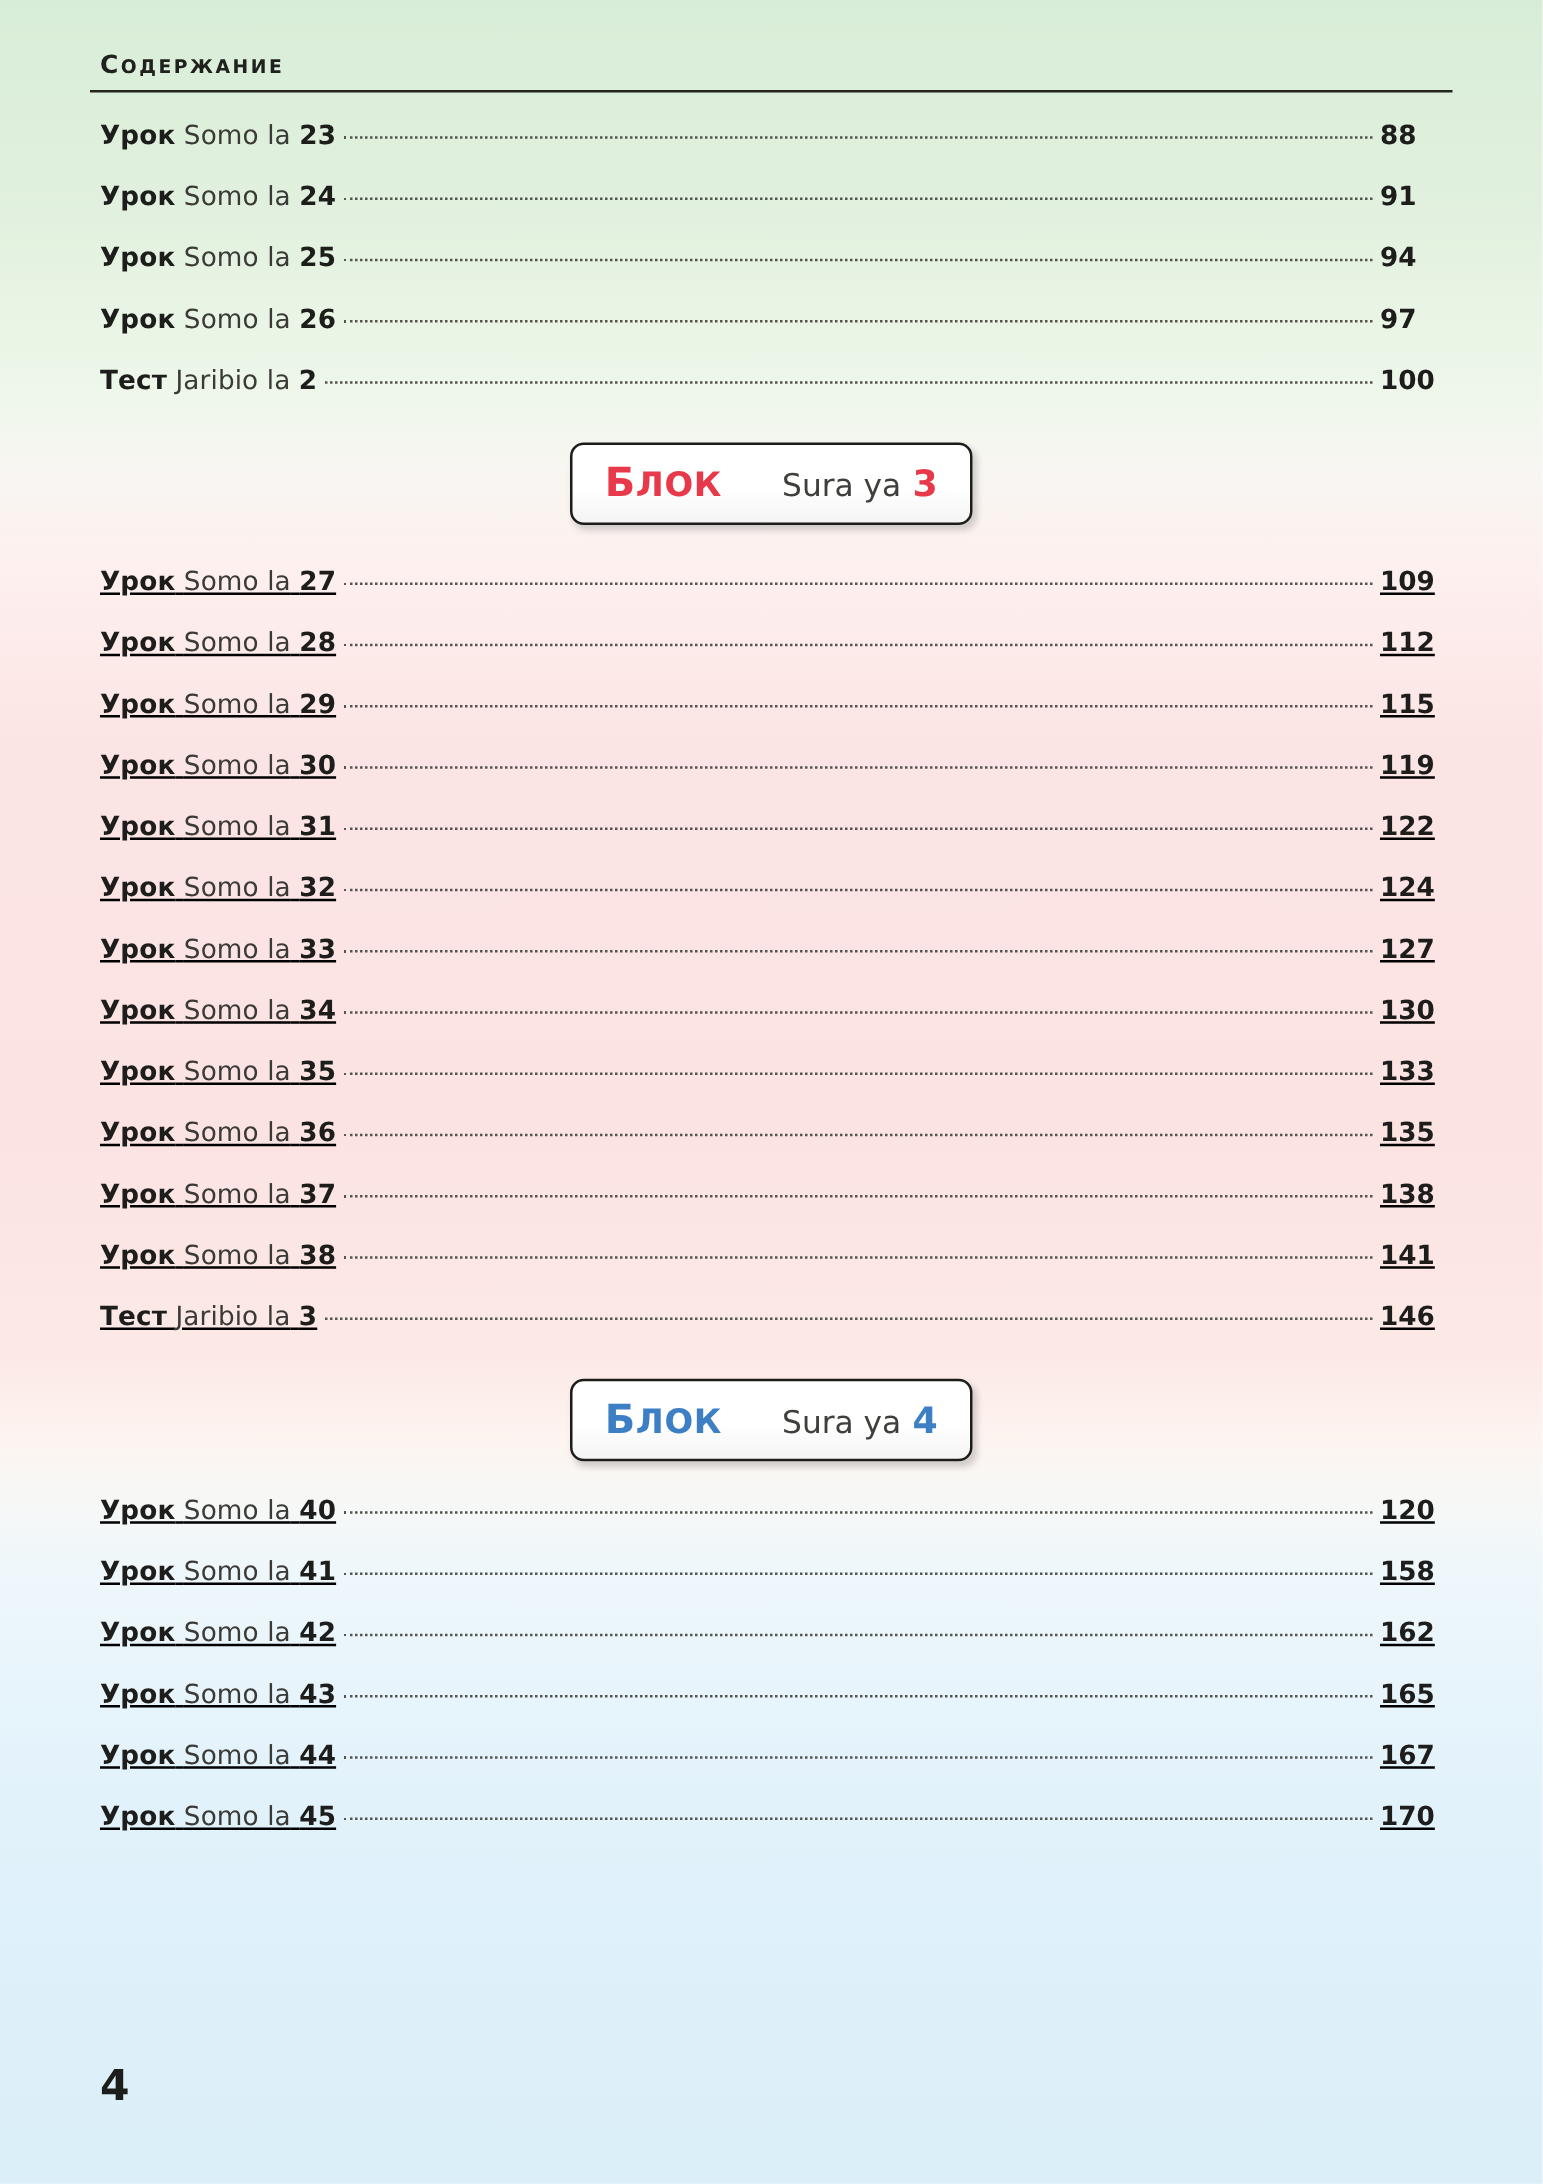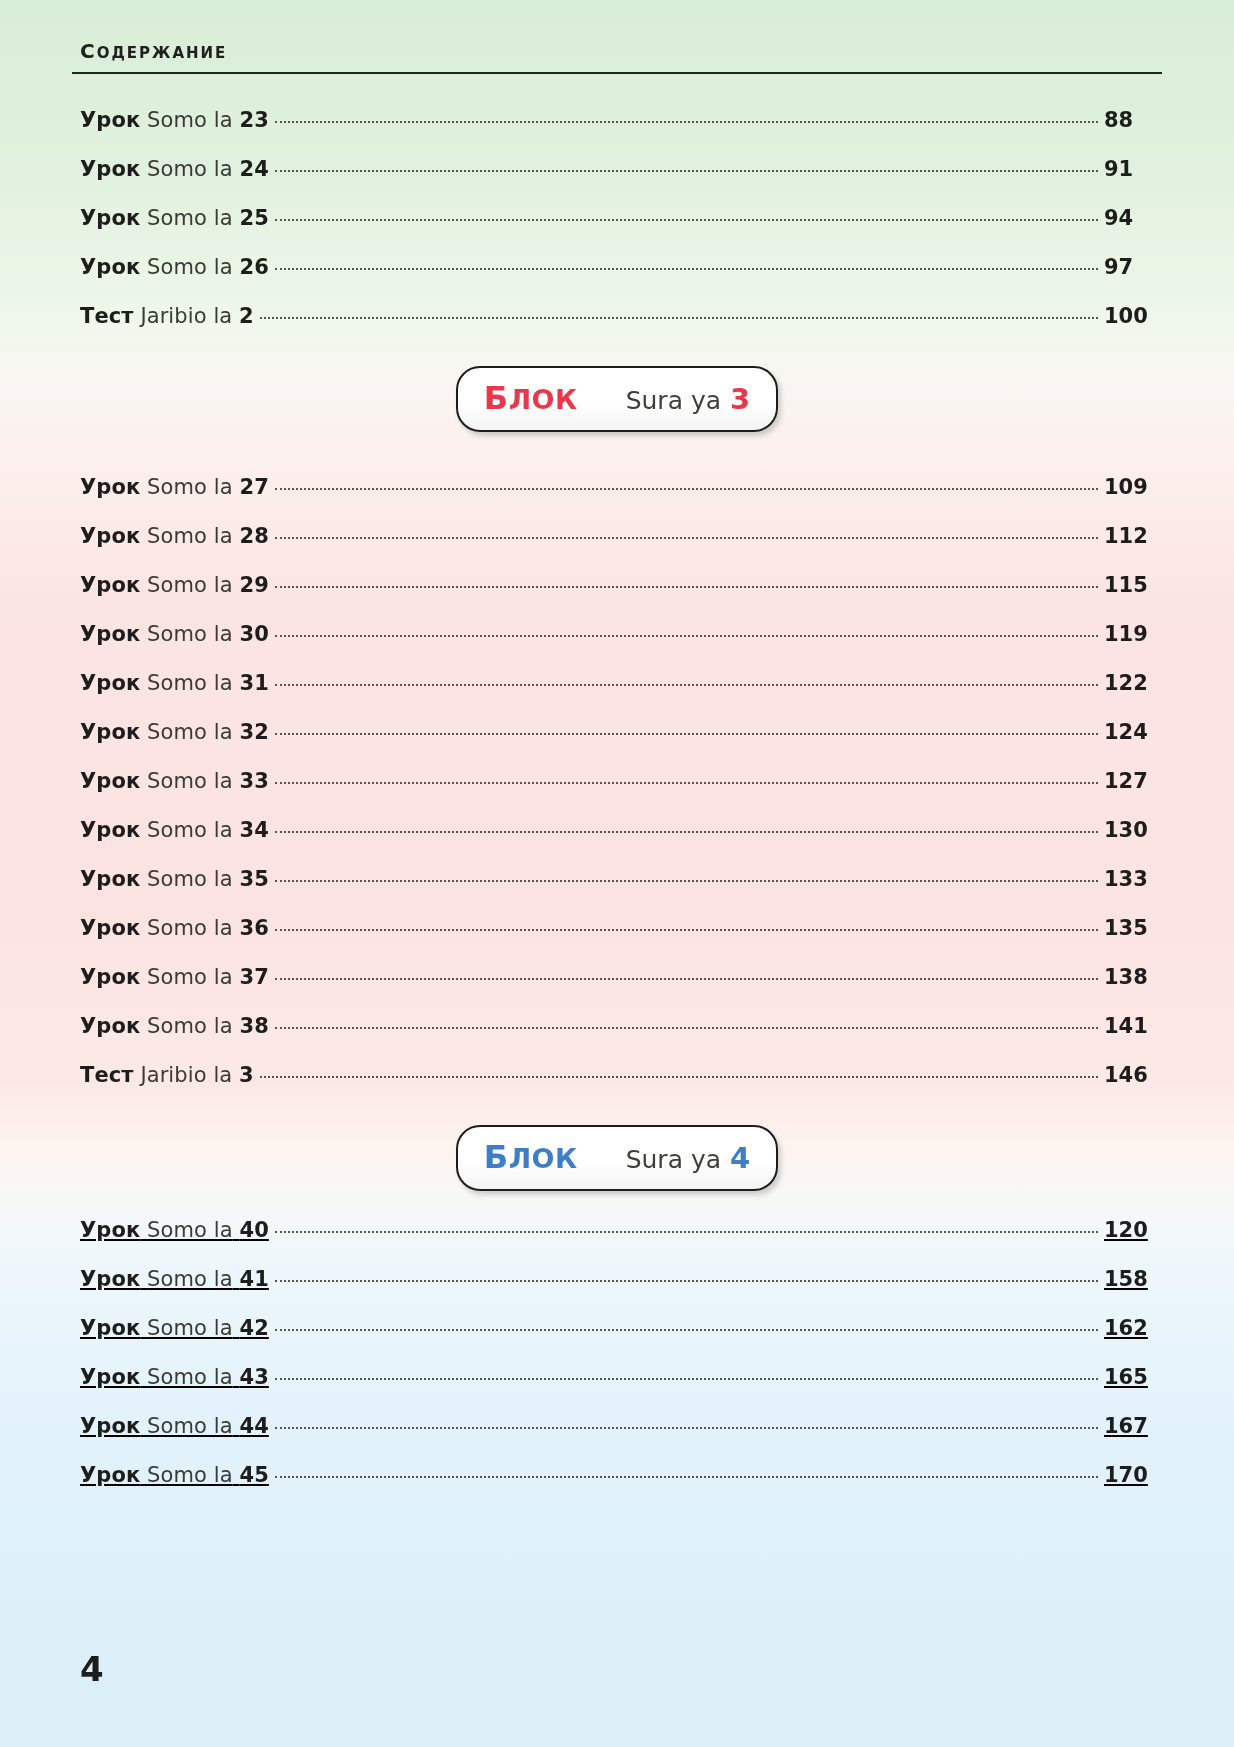--- a/index.html
+++ b/index.html
@@ -57,21 +57,21 @@
   }
   .header-rule {
     margin-top: 11px;
     height: 2px;
     background: #24251f;
     width: 100%;
   }
 
   
   .toc-list {
-    margin-top: 34px;
+    margin-top: 22px;
   }
   .toc-row {
     display: flex;
     align-items: baseline;
     height: 49px;
     white-space: nowrap;
   }
   .toc-label {
     font-size: 21px;
     color: #1d1d1b;
@@ -115,21 +115,21 @@
     height: 92px;
     align-items: center;
   }
   .block-badge {
     position: relative;
     display: inline-flex;
     align-items: baseline;
     gap: 9px;
     background: linear-gradient(to bottom, #ffffff 0%, #ffffff 55%, #f4f4f4 100%);
     border: 2.5px solid #1c1c1a;
-    border-radius: 24px;
+    border-radius: 11px;
     padding: 11px 26px 13px 26px;
     box-shadow: 3px 4px 5px rgba(60,60,60,0.22);
   }
   .block-badge .bl-kind {
     font-size: 27px;
     font-weight: 700;
     letter-spacing: 0.5px;
   }
   .block-badge .bl-kind .cap {
     font-size: 32px;
@@ -198,21 +198,21 @@
           <div class="toc-page">100</div>
         </div>
       </div>
       <div class="block-badge-wrap">
         <div class="block-badge badge-red">
           <span class="bl-kind"><span class="cap">Б</span><span>ЛОК</span></span>
           <span class="bl-mid">Sura ya</span>
           <span class="bl-num">3</span>
         </div>
       </div>
-      <div class="toc-list" style="margin-top: 30px;">
+      <div class="toc-list" style="margin-top: 20px; text-decoration: underline;">
         <div class="toc-row">
           <div class="toc-label"><span class="kind">Урок</span> <span class="mid">Somo la</span> <span class="num">27</span></div>
           <div class="toc-dots"></div>
           <div class="toc-page">109</div>
         </div>
         <div class="toc-row">
           <div class="toc-label"><span class="kind">Урок</span> <span class="mid">Somo la</span> <span class="num">28</span></div>
           <div class="toc-dots"></div>
           <div class="toc-page">112</div>
         </div>

